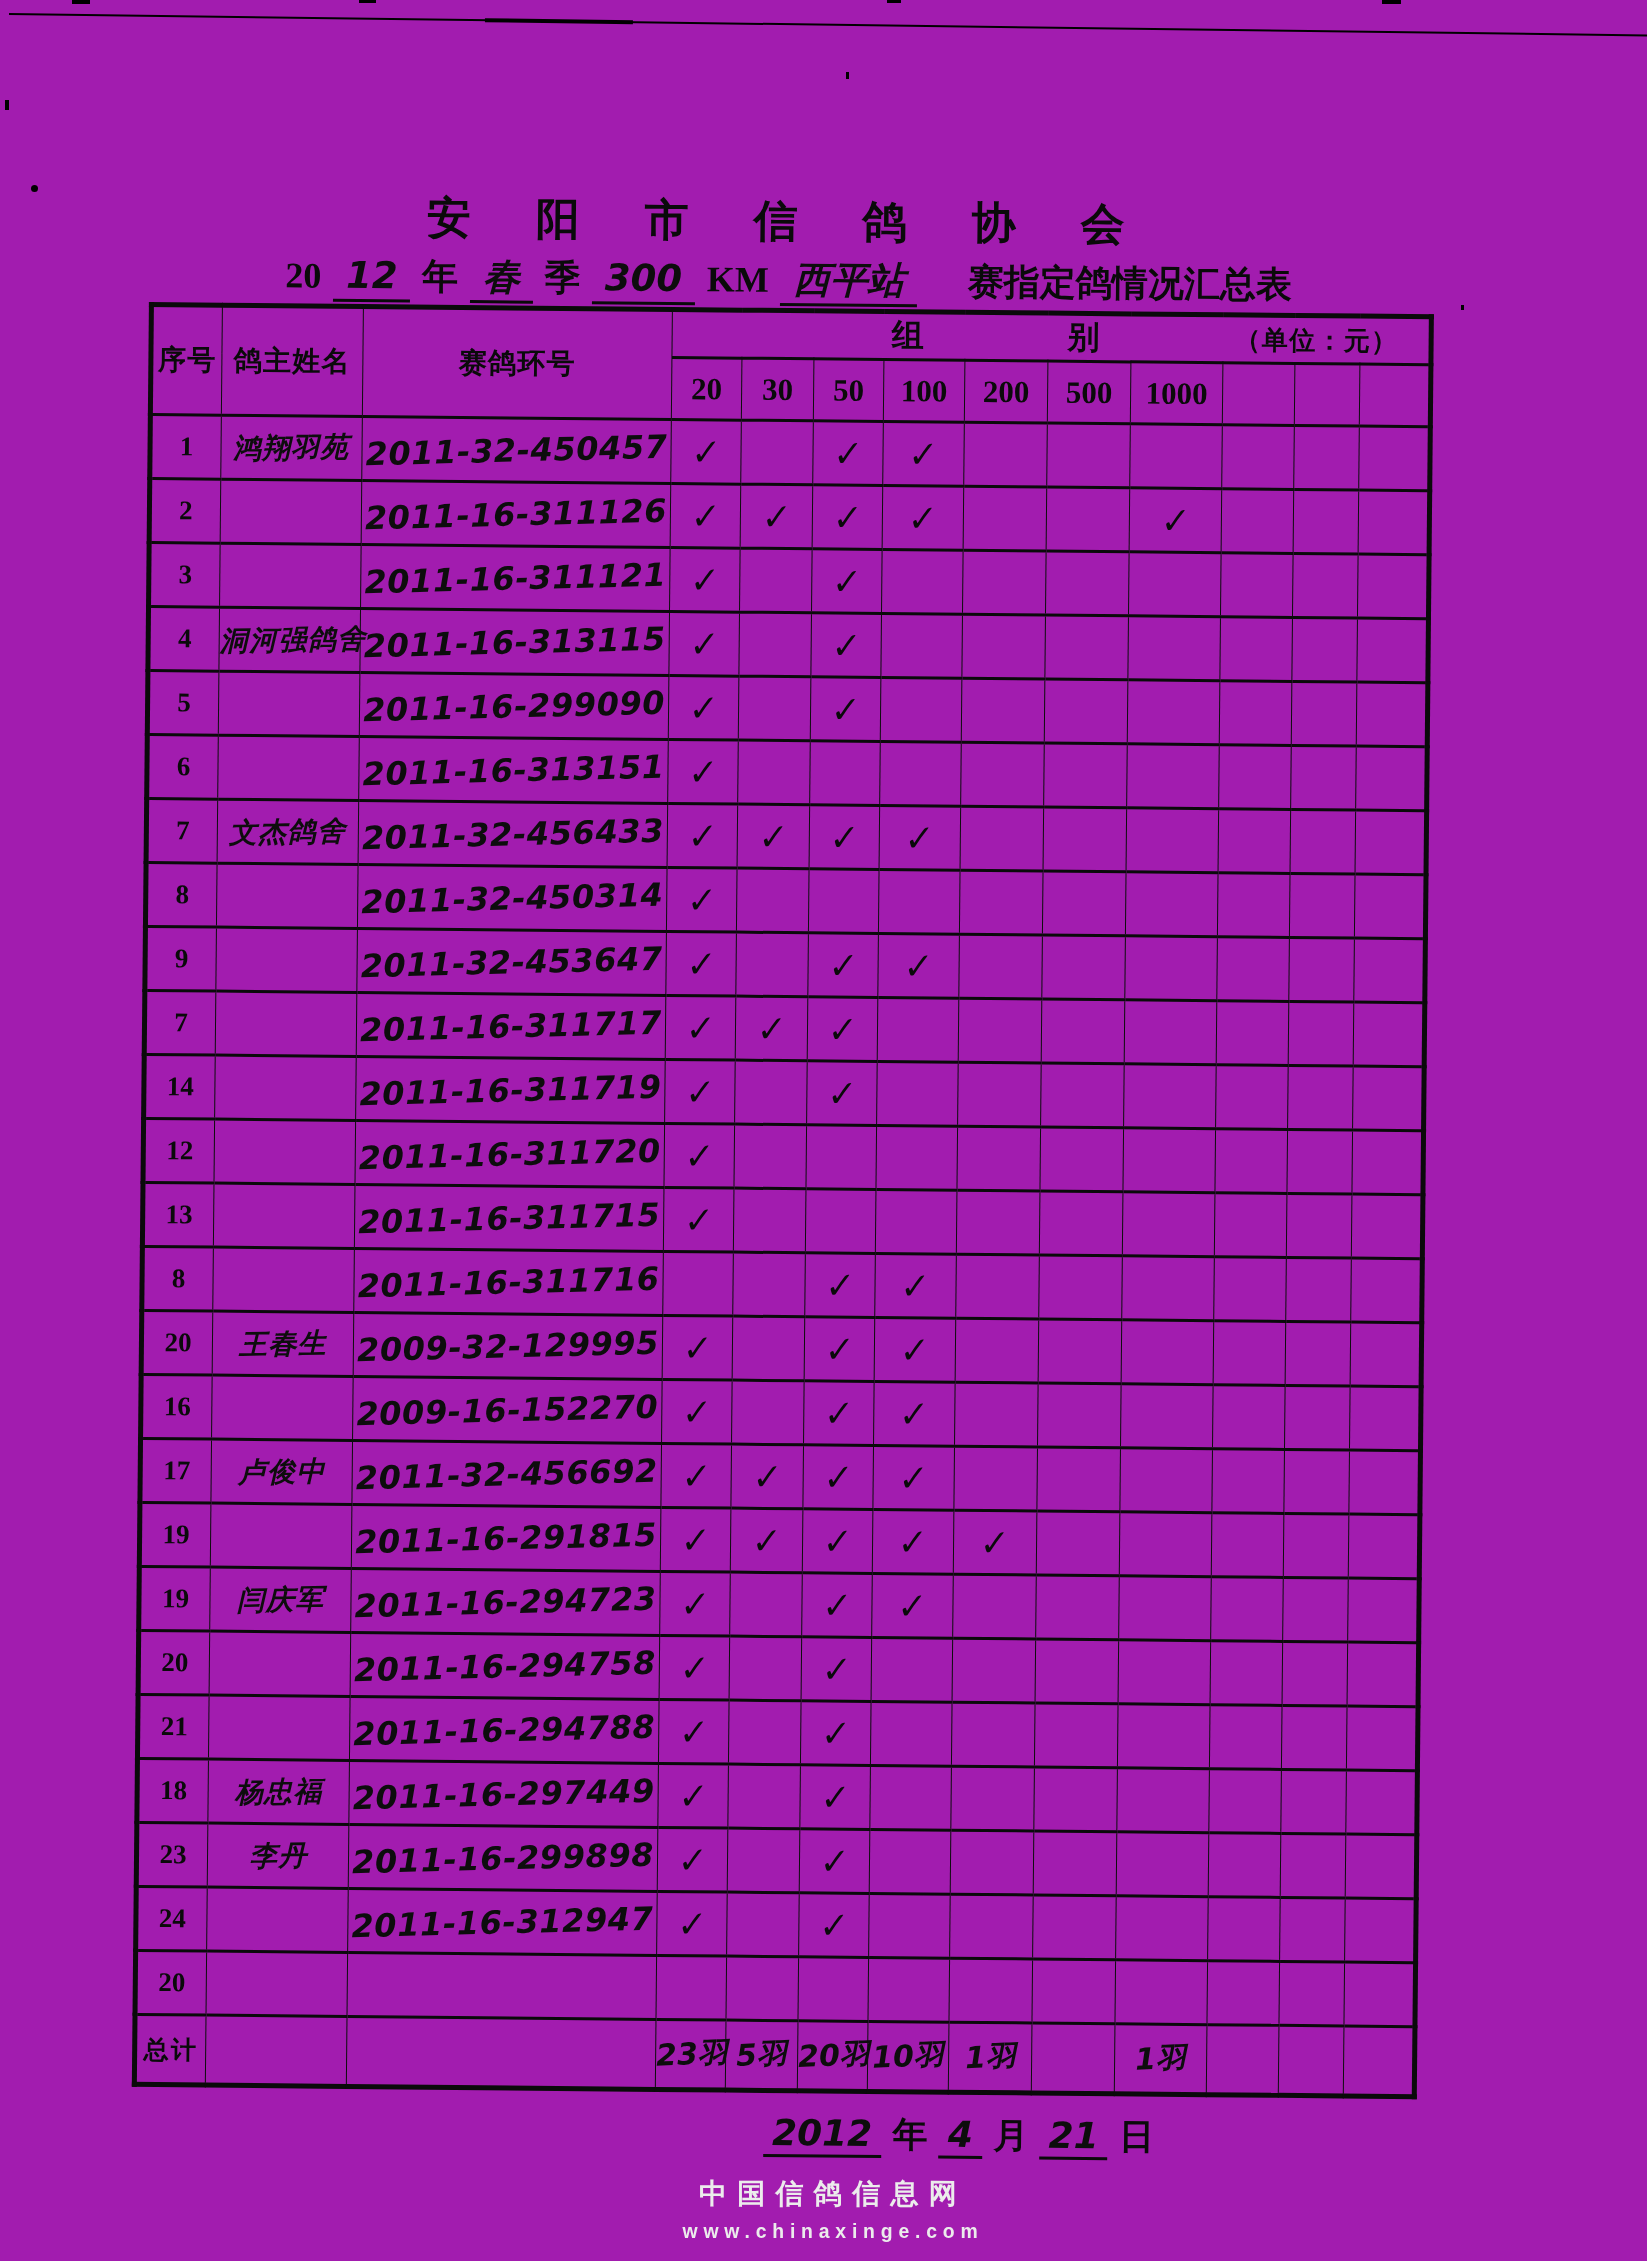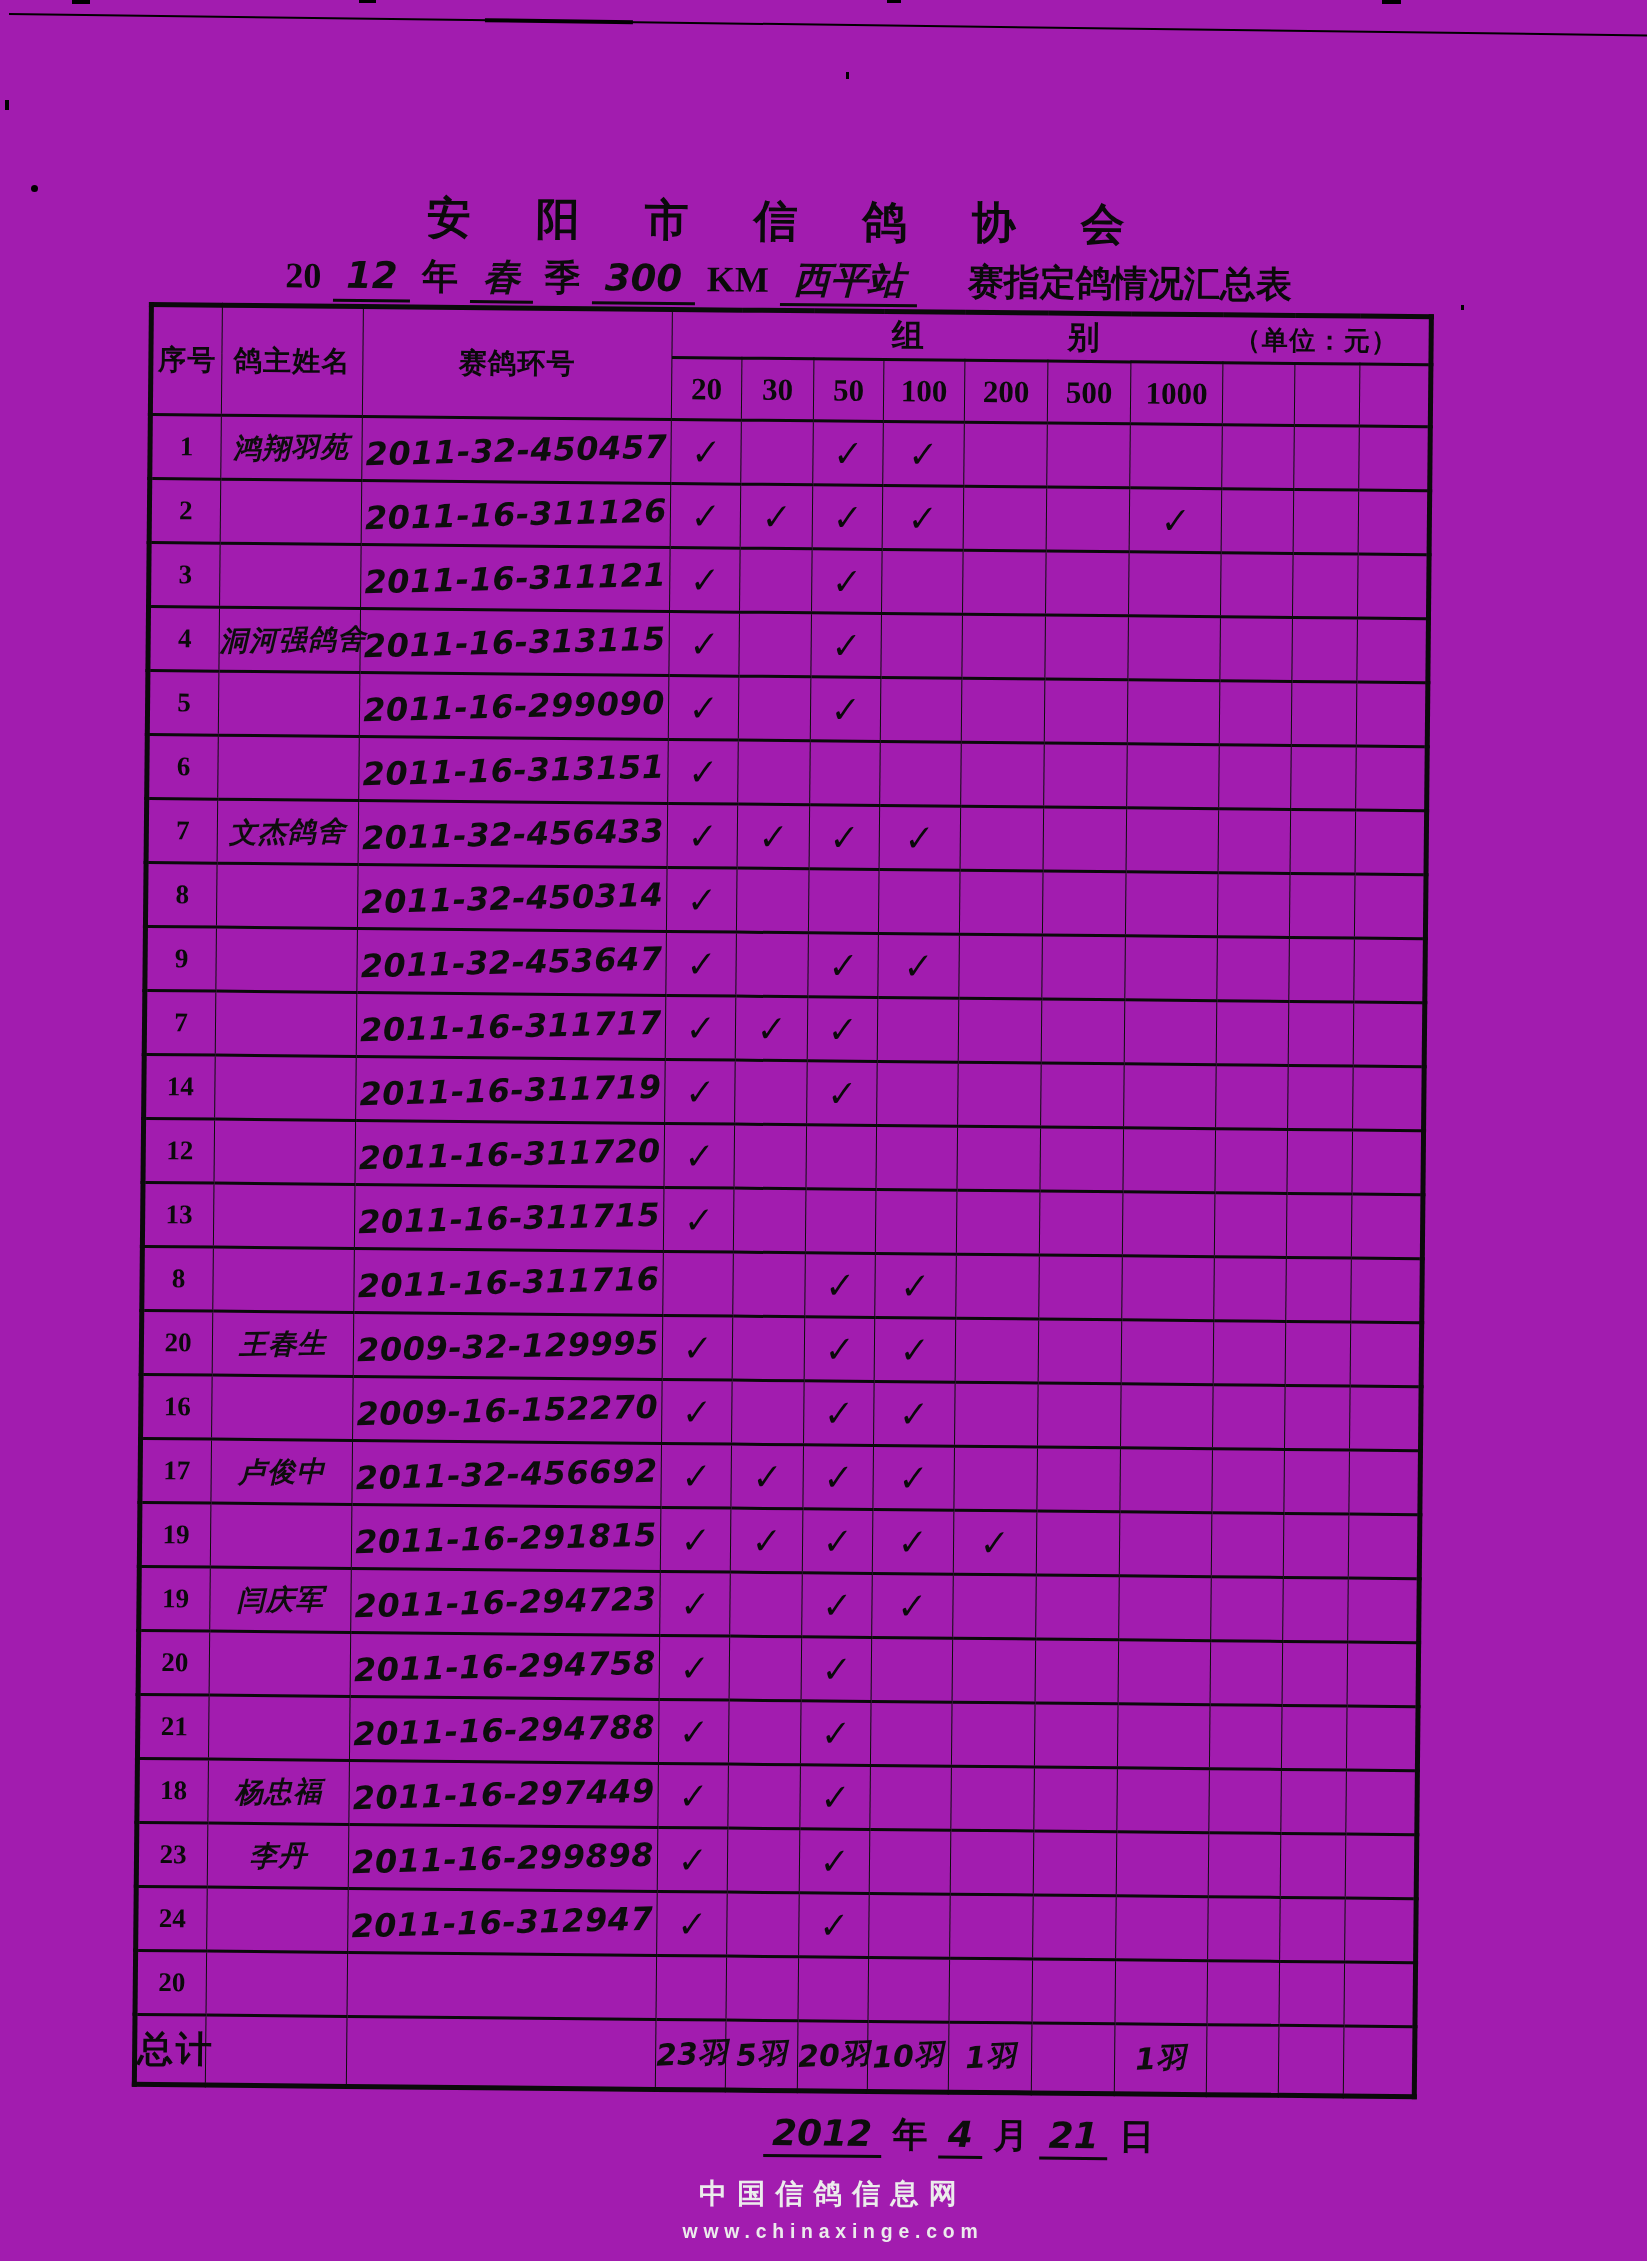--- a/index.html
+++ b/index.html
@@ -67,21 +67,21 @@
   td.idx{font-size:27px;font-weight:600;}
   td.owner-cell{text-align:left;padding-left:3.9px;}
   .owner-hw{font-size:28px;letter-spacing:1.3px;display:inline-block;transform:rotate(-1.5deg);}
   td.ring-cell{text-align:left;padding-left:9px;}
   .ring-hw{font-size:32px;letter-spacing:0.6px;display:inline-block;transform:rotate(-2deg);}
   .ck{
     font-family:"DejaVu Sans", sans-serif;
     display:inline-block;font-size:35px;font-weight:700;
     transform:rotate(-6deg) skewX(-8deg);
   }
-  td.total-label{font-size:36px;font-weight:700;letter-spacing:2.6px;}
+  td.total-label{font-size:25px;font-weight:700;letter-spacing:2.6px;}
   .total-hw{font-size:30px;display:inline-block;transform:rotate(-3deg);white-space:nowrap;}
   
   .dateline{
     position:absolute;left:778px;top:2104px;
     font-size:35px;font-weight:700;white-space:nowrap;
   }
   .dateline .hw{font-size:36px;}
   .dateline .u{padding:0 9px 1.3px 9px;}
   
   .watermark{

